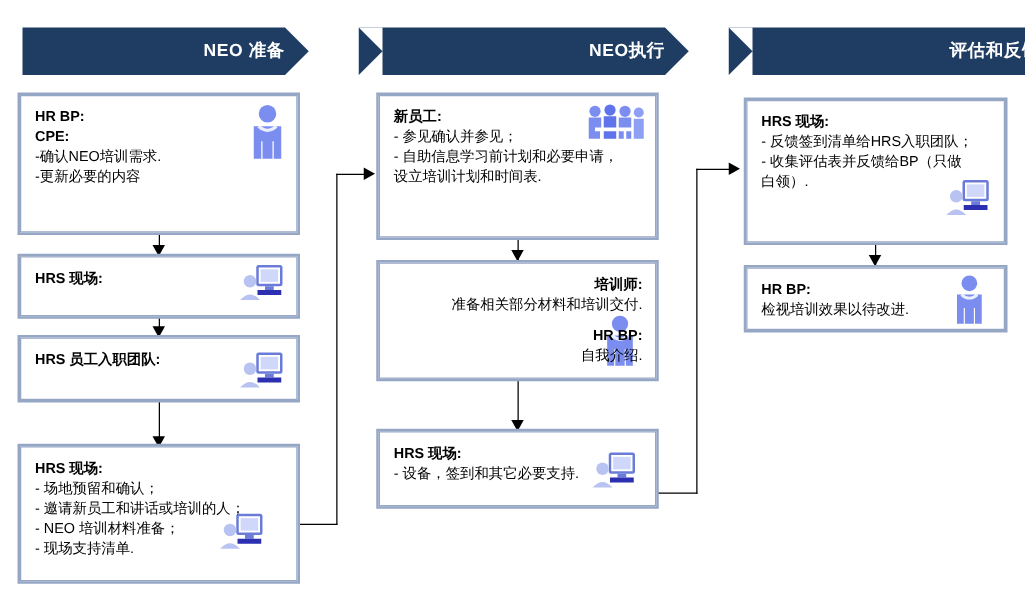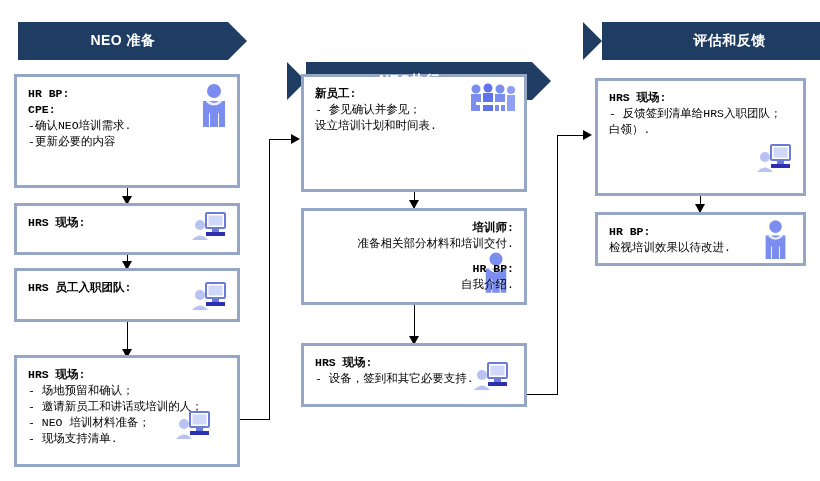--- a/index.html
+++ b/index.html
@@ -9,21 +9,21 @@
     font-family:"Liberation Sans","DejaVu Sans",sans-serif;
     position:relative;
     overflow:hidden;
   }
   #root{position:absolute;left:0;top:0;width:820px;height:481px;}
 
   
   .banner{
     position:absolute;height:38px;
     background:#1f3d63;
-    display:flex;align-items:center;justify-content:center;
+    display:flex;align-items:center;justify-content:flex-end;
     color:#ffffff;font-weight:bold;font-size:14px;
     letter-spacing:.5px;
     white-space:nowrap;
   }
   .banner .btxt{position:relative;z-index:2;}
   
   .banner::after{
     content:"";position:absolute;right:-19px;top:0;
     width:0;height:0;
     border-top:19px solid transparent;
@@ -41,21 +41,21 @@
 
   
   .box{
     position:absolute;
     background:#ffffff;
     border:1px solid #96a7c6;
     box-shadow:0 0 0 2px #96a7c6;
     box-sizing:border-box;
     overflow:hidden;
   }
-  .box .pad{padding:9px 10px 6px 11px;position:relative;z-index:2;font-family:Liberation Mono, monospace;}
+  .box .pad{padding:9px 10px 6px 11px;position:relative;z-index:2;}
   .ln{
     font-size:11.5px;color:#000000;line-height:16px;
     white-space:pre-wrap;
   }
   .ln.b{font-weight:bold;}
   .ln.sp{height:9px;line-height:9px;}
 
   
   .hline{position:absolute;background:#000000;height:1px;}
   .vline{position:absolute;background:#000000;width:1px;}
@@ -77,21 +77,21 @@
 </style>
 </head>
 <body>
 
 <div id="root">
 
   <div class="banner" style="left:18px;top:22px;width:210px;">
     <span class="btxt">NEO 准备</span>
   </div>
 
-  <div class="banner notch" style="left:287px;top:22px;width:245px;margin-top:40px;">
+  <div class="banner notch" style="left:287px;top:22px;width:245px;">
     <span class="btxt">NEO执行</span>
   </div>
 
   <div class="banner notch" style="left:583px;top:22px;width:205px;padding-left:44px;">
     <span class="btxt">评估和反馈</span>
   </div>
 
   <div class="vline" style="left:127px;top:185px;height:20px;"></div>
   <div class="arr-d" style="left:122px;top:196px;"></div>
 
@@ -190,20 +190,21 @@
       <rect x="27" y="11" width="10" height="17" fill="#7b8ef0"></rect>
       <circle cx="43" cy="7" r="4" fill="#8fa0f4"></circle>
       <rect x="39" y="12" width="8" height="16" fill="#8fa0f4"></rect>
       <rect x="8" y="19" width="30" height="3" fill="#ffffff"></rect>
       <rect x="12" y="21" width="2" height="8" fill="#ffffff"></rect>
       <rect x="31" y="21" width="2" height="8" fill="#ffffff"></rect>
     </svg>
     <div class="pad">
       <div class="ln b">新员工:</div>
       <div class="ln">- 参见确认并参见；</div>
+      <div class="ln">- 自助信息学习前计划和必要申请，</div>
       <div class="ln">设立培训计划和时间表.</div>
     </div>
   </div>
 
   <div class="box" style="left:303px;top:210px;width:222px;height:93px;text-align:right;">
     <svg class="icon" style="right:14px;top:40px;" width="28" height="46" viewBox="0 0 30 48">
       <circle cx="15" cy="8" r="7" fill="#7b8ef0"></circle>
       <path d="M4 18 h22 v26 h-6 v-14 h-1 v14 h-8 v-14 h-1 v14 h-6 z" fill="#7b8ef0"></path>
       <path d="M9 17 q6 6 12 0 l2 2 q-8 7 -16 0 z" fill="#ffffff" opacity=".85"></path>
     </svg>
@@ -236,20 +237,21 @@
       <rect x="16" y="2" width="19" height="15" rx="1" fill="#ffffff" stroke="#6a7bd8" stroke-width="2"></rect>
       <rect x="18.5" y="4.5" width="14" height="10" fill="#cfd7fb"></rect>
       <rect x="22" y="18" width="7" height="3" fill="#6a7bd8"></rect>
       <rect x="16" y="21" width="19" height="4" fill="#2b2fb0"></rect>
       <circle cx="10" cy="14" r="5" fill="#b9c3f2"></circle>
       <path d="M2 29 q8 -9 16 0 z" fill="#b9c3f2"></path>
     </svg>
     <div class="pad">
       <div class="ln b">HRS 现场:</div>
       <div class="ln">- 反馈签到清单给HRS入职团队；</div>
+      <div class="ln">- 收集评估表并反馈给BP（只做</div>
       <div class="ln">白领）.</div>
     </div>
   </div>
 
   <div class="box" style="left:597px;top:214px;width:207px;height:50px;">
     <svg class="icon" style="right:14px;top:4px;" width="27" height="44" viewBox="0 0 30 48">
       <circle cx="15" cy="8" r="7" fill="#7b8ef0"></circle>
       <path d="M4 18 h22 v26 h-6 v-14 h-1 v14 h-8 v-14 h-1 v14 h-6 z" fill="#7b8ef0"></path>
       <path d="M9 17 q6 6 12 0 l2 2 q-8 7 -16 0 z" fill="#ffffff" opacity=".85"></path>
     </svg>

